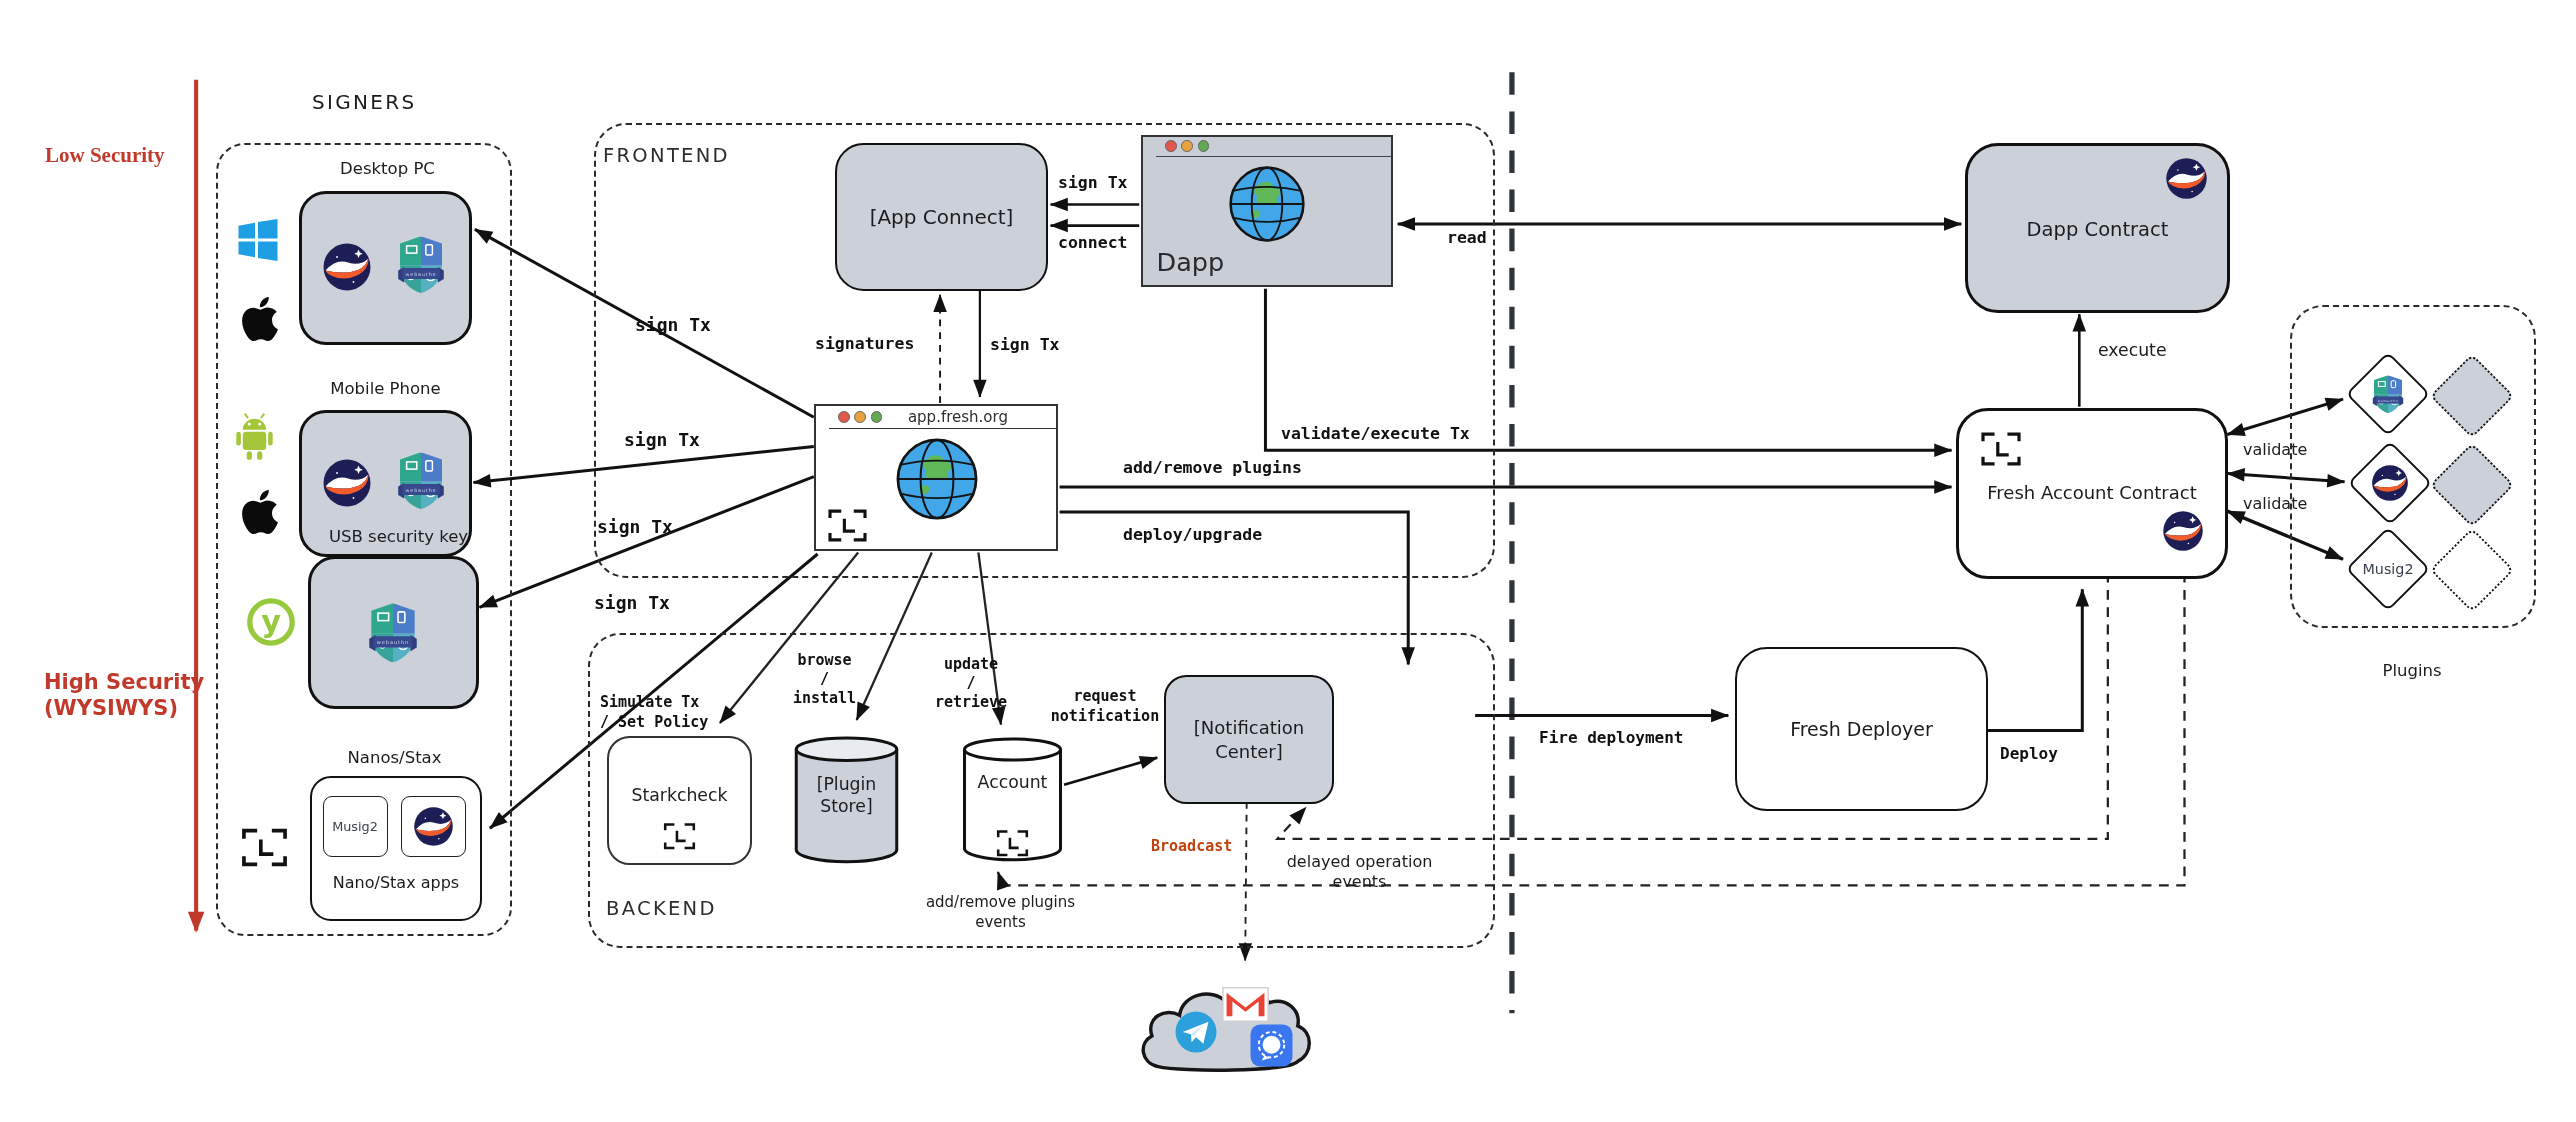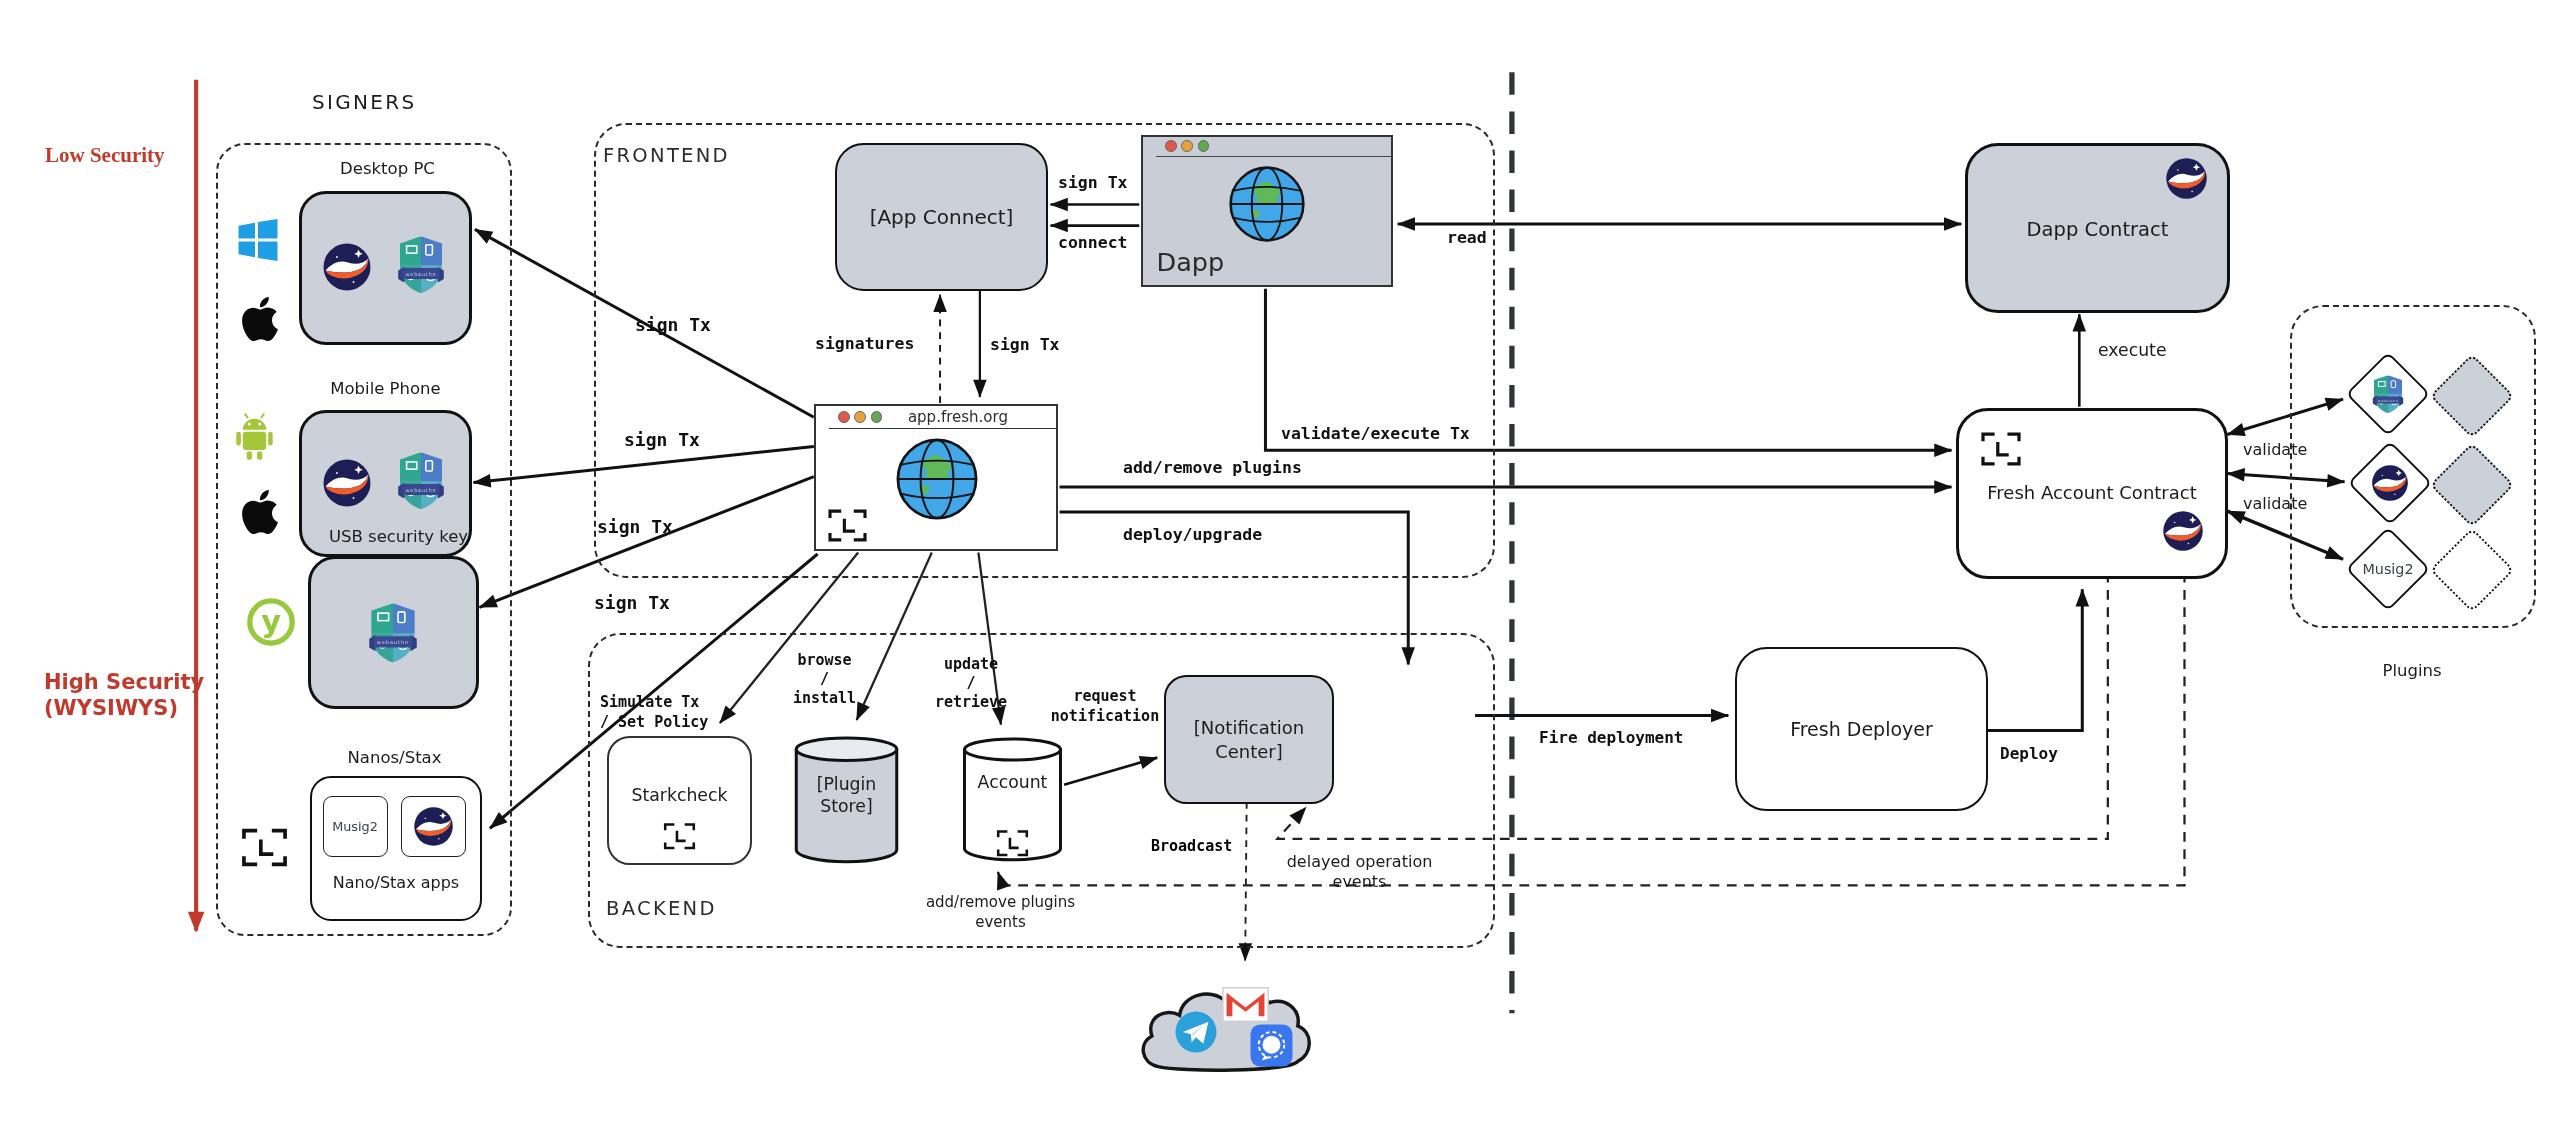--- a/index.html
+++ b/index.html
@@ -391,21 +391,21 @@
         </svg>
       </div>
   </div>
 
   <div class="abs card ctr" style="left:1164px;top:675px;width:166px;height:125px;border-width:2.3px;border-radius:22.5px;flex-direction:column;line-height:1.3;">
     <div class="hand" style="font-size:18px;">[Notification</div>
     <div class="hand" style="font-size:18px;">Center]</div>
   </div>
 
 
-  <div class="abs mono" style="left:1151px;top:837px;font-size:15px;color:#000000;">Broadcast</div>
+  <div class="abs mono" style="left:1151px;top:837px;font-size:15px;color:#c2410c;">Broadcast</div>
   <div class="abs hand ctr" style="left:1277px;top:836px;width:165px;font-size:16px;line-height:1.25;flex-direction:column;margin-top:16px;">
     <div>delayed operation</div>
     <div>events</div>
   </div>
   <div class="abs hand ctr" style="left:918px;top:893px;width:165px;font-size:15px;line-height:1.3;flex-direction:column;">
     <div>add/remove plugins</div>
     <div>events</div>
   </div>
 
   <div class="abs" style="left:1135px;top:963px;width:192px;height:119px;">

